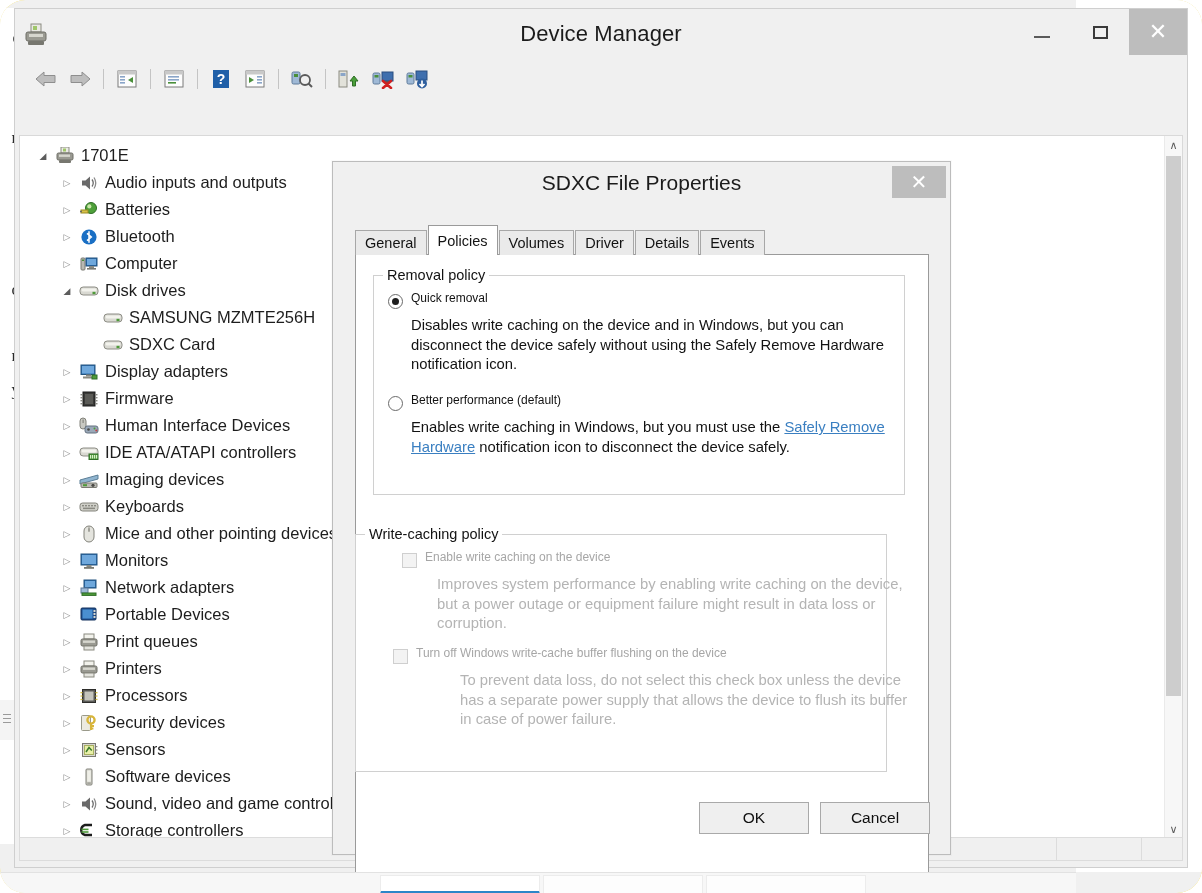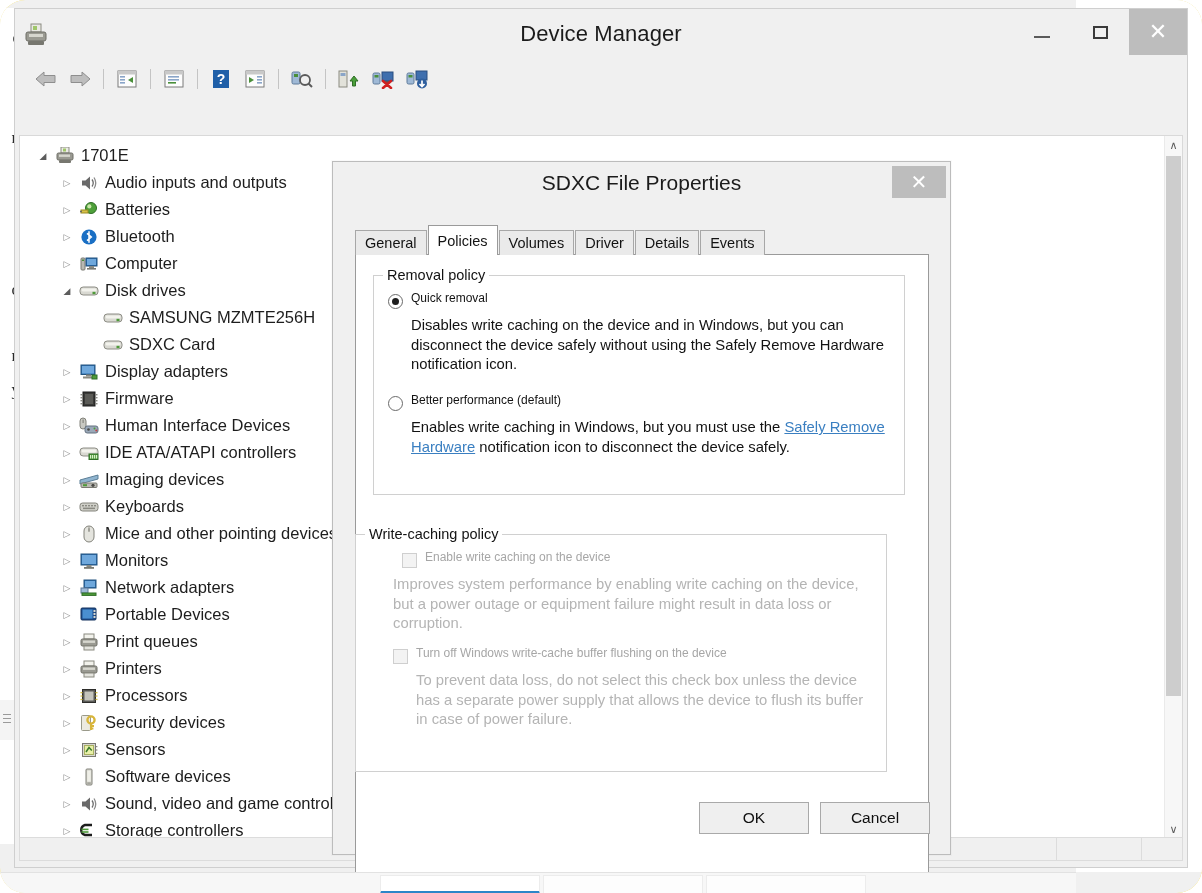--- a/index.html
+++ b/index.html
@@ -346,21 +346,21 @@
     width: 15px; height: 15px;
     border: 1px solid #cfcfcf;
     background: #f3f3f3;
     box-sizing: border-box;
     margin-right: 8px;
     margin-top: 2px;
     flex: 0 0 auto;
     cursor: default;
   }
   .disabled-label { color: #a6a6a6; }
-  .disabled-desc  { color: #b4b4b4; }
+  .disabled-desc  { color: #b4b4b4; margin-left: 44px; }
 
   
   .dlg-btn {
     position: absolute;
     width: 110px; height: 32px;
     background: #efefef;
     border: 1px solid #a9a9a9;
     box-sizing: border-box;
     display: flex; align-items: center; justify-content: center;
     font-size: 15.5px;

